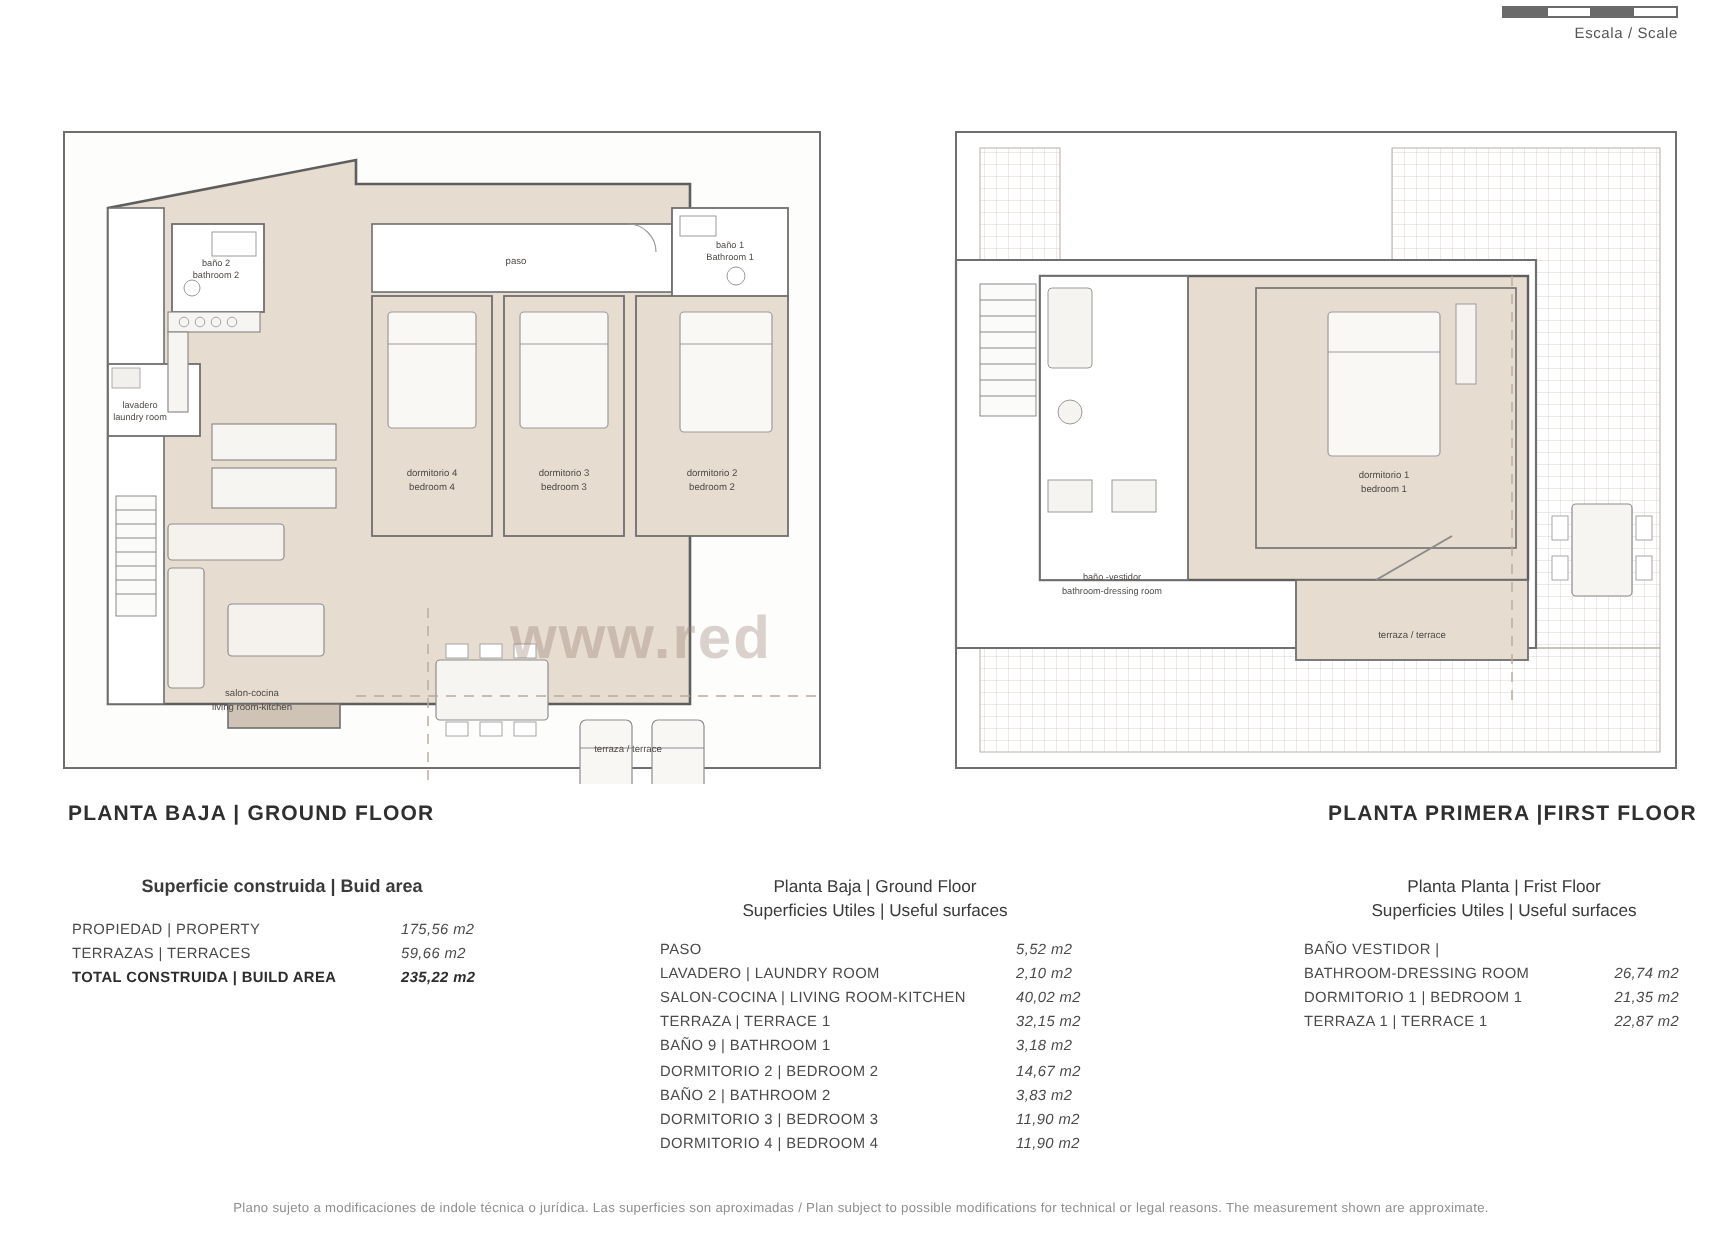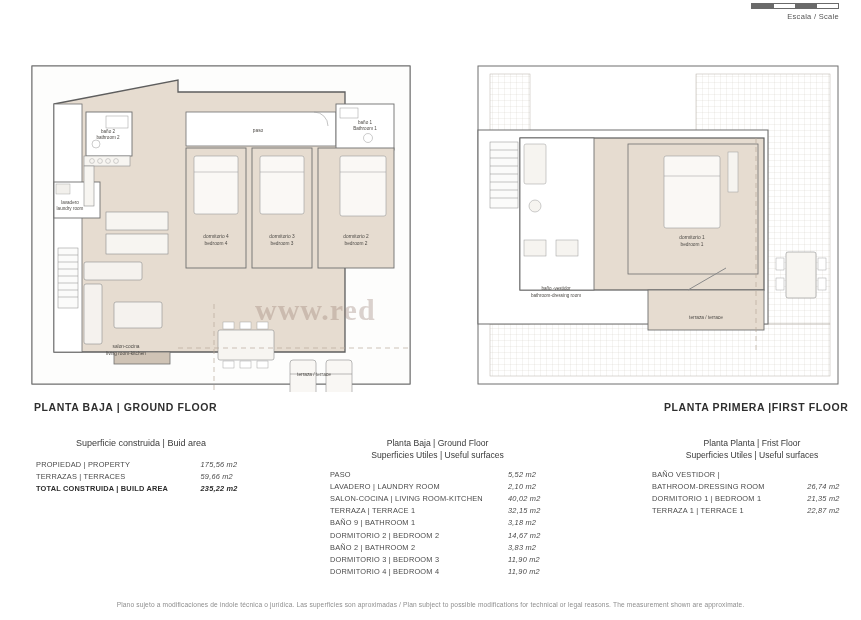--- a/index.html
+++ b/index.html
@@ -70,46 +70,46 @@
     line-height: 12px;
     margin-bottom: 7px;
   }
   .block .head .h2 { display: block; }
   table.stats { border-collapse: collapse; width: 100%; }
   table.stats td { padding: 1.6px 0; vertical-align: top; font-size: 7.4px; letter-spacing: .2px; }
   table.stats td.v { white-space: nowrap; padding-left: 8px; font-style: italic; }
   table.stats tr.bold td { font-weight: bold; color: #2d2d2d; }
 
   #block-built { left: 36px; top: 437px; width: 210px; }
-  #block-built .head { font-size: 9px; margin-bottom: 9px; }
+  #block-built .head { font-size: 9px; margin-bottom: 9px; font-weight: bold; }
   #block-ground { left: 330px; top: 437px; width: 215px; }
   #block-first  { left: 652px; top: 437px; width: 200px; }
 
   
   .footer {
     position: absolute;
     left: 0; right: 0;
     bottom: 12px;
     text-align: center;
     font-size: 6.6px;
     color: #8e8e8e;
     letter-spacing: .15px;
   }
 
   
   .watermark {
     position: absolute;
     left: 255px;
-    top: 293px;
+    top: 303px;
     font-size: 30px;
     font-weight: bold;
     color: rgba(150,120,110,.33);
     letter-spacing: 1px;
     pointer-events: none;
-    font-family: Liberation Serif, serif;
+    font-family: Liberation Sans, sans-serif;
   }
 </style>
 </head>
 <body>
 
 <div class="scale-wrap">
   <div class="scale-bar">
     <i></i>
       <i></i>
       <i></i>

